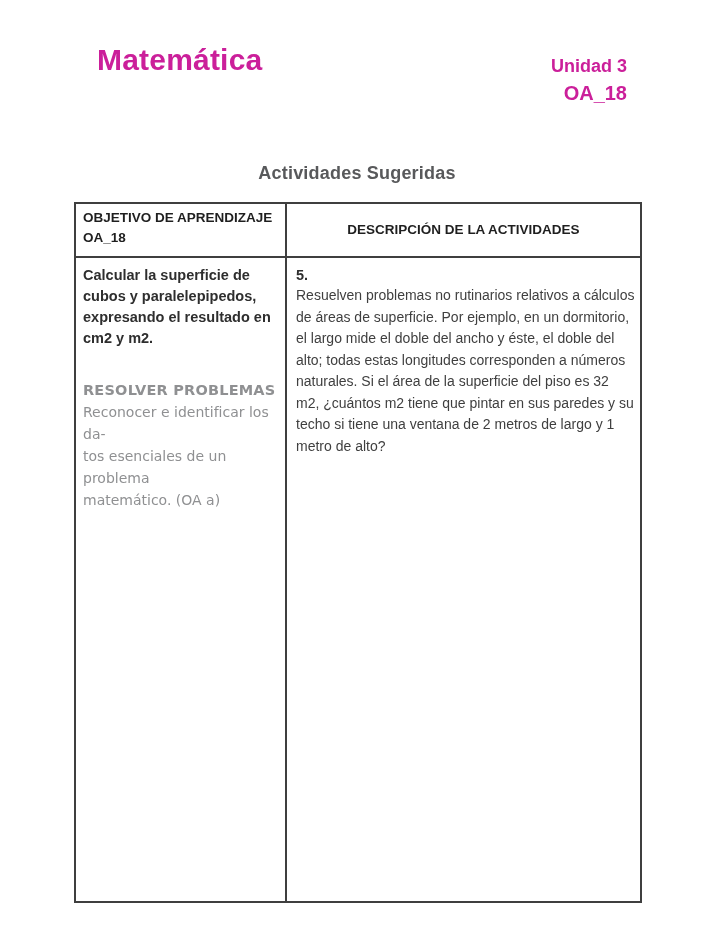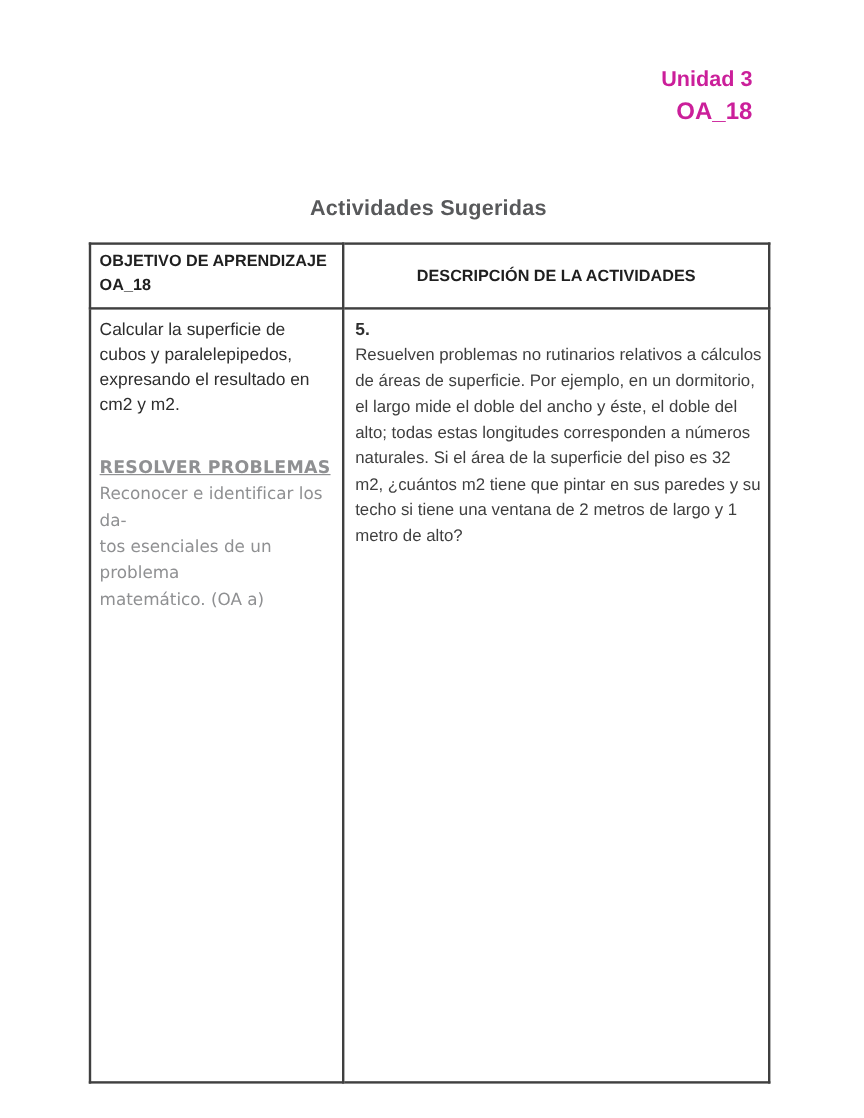--- a/index.html
+++ b/index.html
@@ -105,35 +105,34 @@
     font-weight: 700;
     color: #1f1f1f;
     padding: 16px 6px;
     line-height: 20px;
   }
   td.obj-cell {
     padding: 7px 8px 7px 7px;
   }
   .objective-text {
     font-size: 14.5px;
-    font-weight: 400;
+    font-weight: 700;
     color: #2e2e2e;
     line-height: 21px;
   }
   .skill-block {
     margin-top: 30px;
     font-family: "DejaVu Sans", sans-serif;
     color: #8f9092;
   }
   .skill-title {
     font-size: 14.5px;
     font-weight: 700;
     letter-spacing: 0.2px;
     line-height: 22px;
-    text-decoration: underline;
   }
   .skill-text {
     font-size: 14px;
     line-height: 22px;
   }
   td.desc-cell {
     padding: 7px 8px 7px 9px;
   }
   .activity-number {
     font-size: 14.5px;
@@ -149,20 +148,21 @@
     width: 340px;
   }
 </style>
 </head>
 <body>
 
 <div class="page">
 
   <div class="header">
     <div>
+      <div class="subject-title">Matemática</div>
     </div>
     <div class="unit-block">
       <div class="unit-label">Unidad 3</div>
       <div class="oa-label">OA_18</div>
     </div>
   </div>
 
   <div class="section-title">Actividades Sugeridas</div>
 
   <table class="activities">

